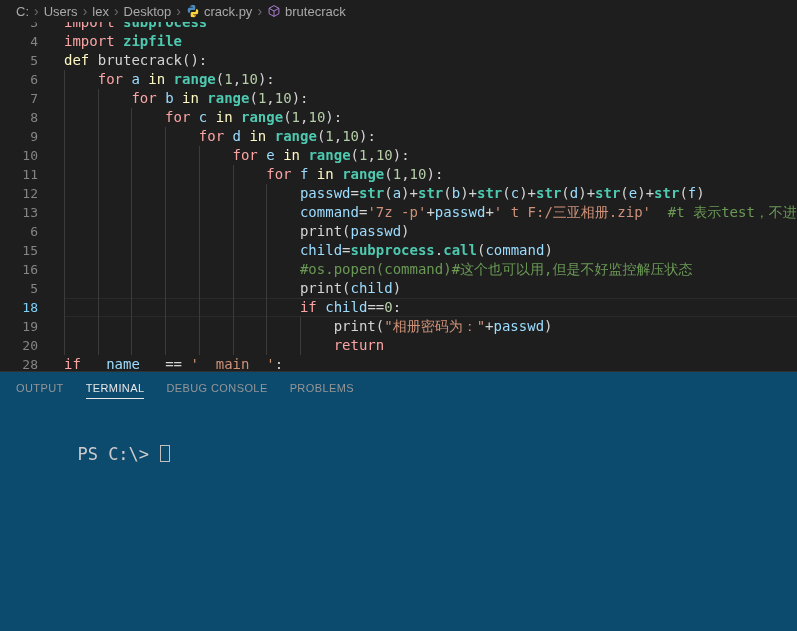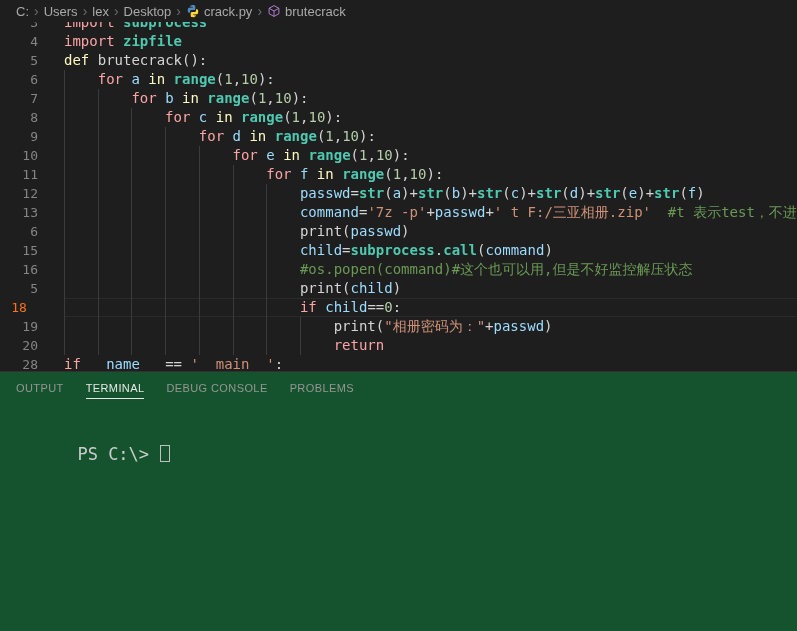--- a/index.html
+++ b/index.html
@@ -40,21 +40,21 @@
   }
   .gutter{
     flex:0 0 64px;
     box-sizing:border-box;
     text-align:right;
     padding-right:26px;
     color:#858585;
     font-size:13px;
     user-select:none;
   }
-  .row.current .gutter{color:#f97316;text-align:center;}
+  .row.current .gutter{color:#7dd3fc;}
   .code{
     flex:1;
     overflow:hidden;
     white-space:pre;
   }
   .row.current .code{
     box-shadow:inset 0 1px 0 #2a2a2a, inset 0 -1px 0 #2a2a2a;
   }
   .guide{
     display:inline-block;
@@ -68,21 +68,21 @@
   .tk-teal{color:#4ec9b0;font-weight:bold;}
   .tk-lblue{color:#9cdcfe;}
   .tk-orange{color:#ce9178;}
   .tk-green{color:#6a9955;}
   .tk-num{color:#b5cea8;}
   .tk-fg{color:#d4d4d4;}
   
   .panel{
     height:259px;
     border-top:1px solid #303031;
-    background:#14532d;
+    background:#0c4a6e;
     position:relative;z-index:2;
   }
   .panel-tabs{
     display:flex;
     align-items:flex-start;
     padding:10px 0 0 16px;
     height:26px;
     font-family:"Liberation Sans",sans-serif;
     font-size:11px;
     letter-spacing:0.4px;

